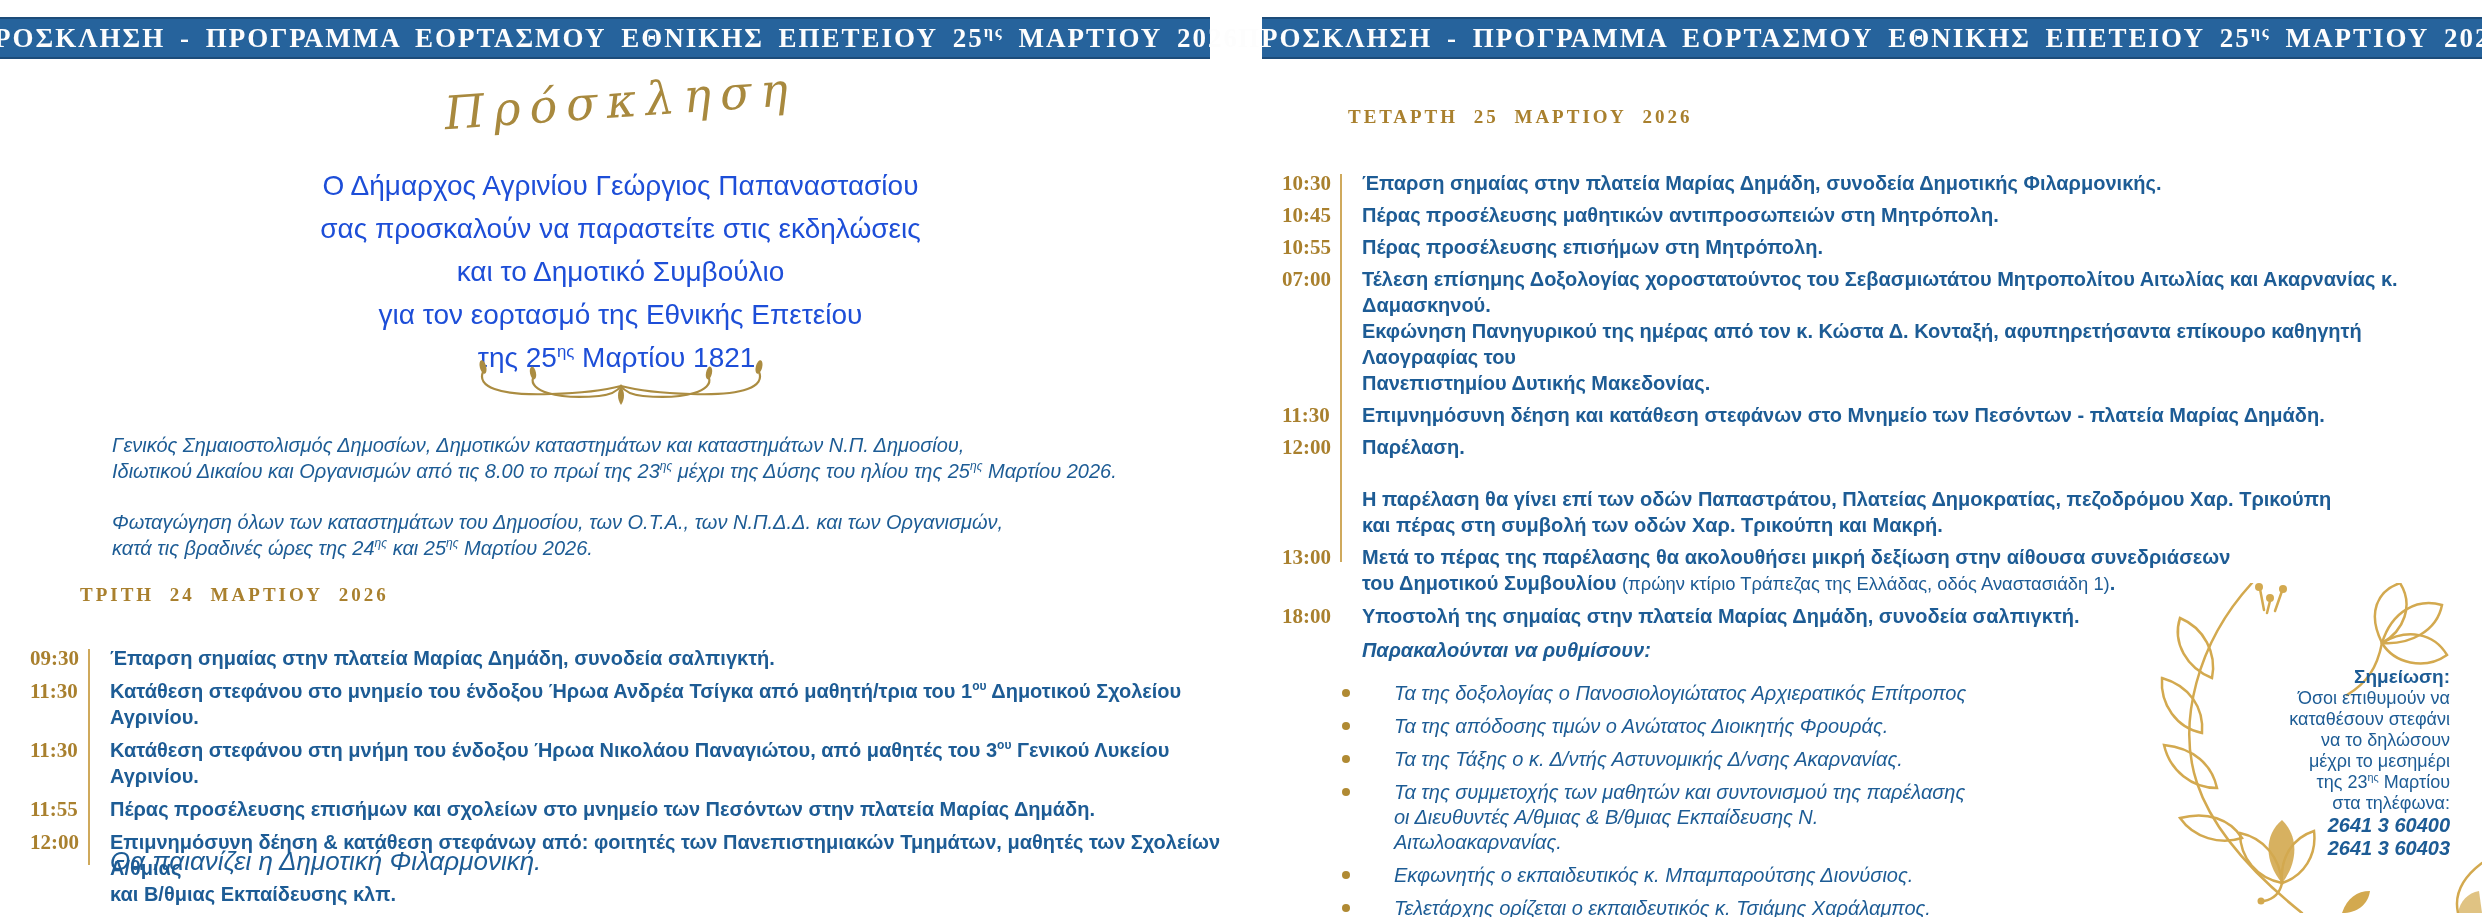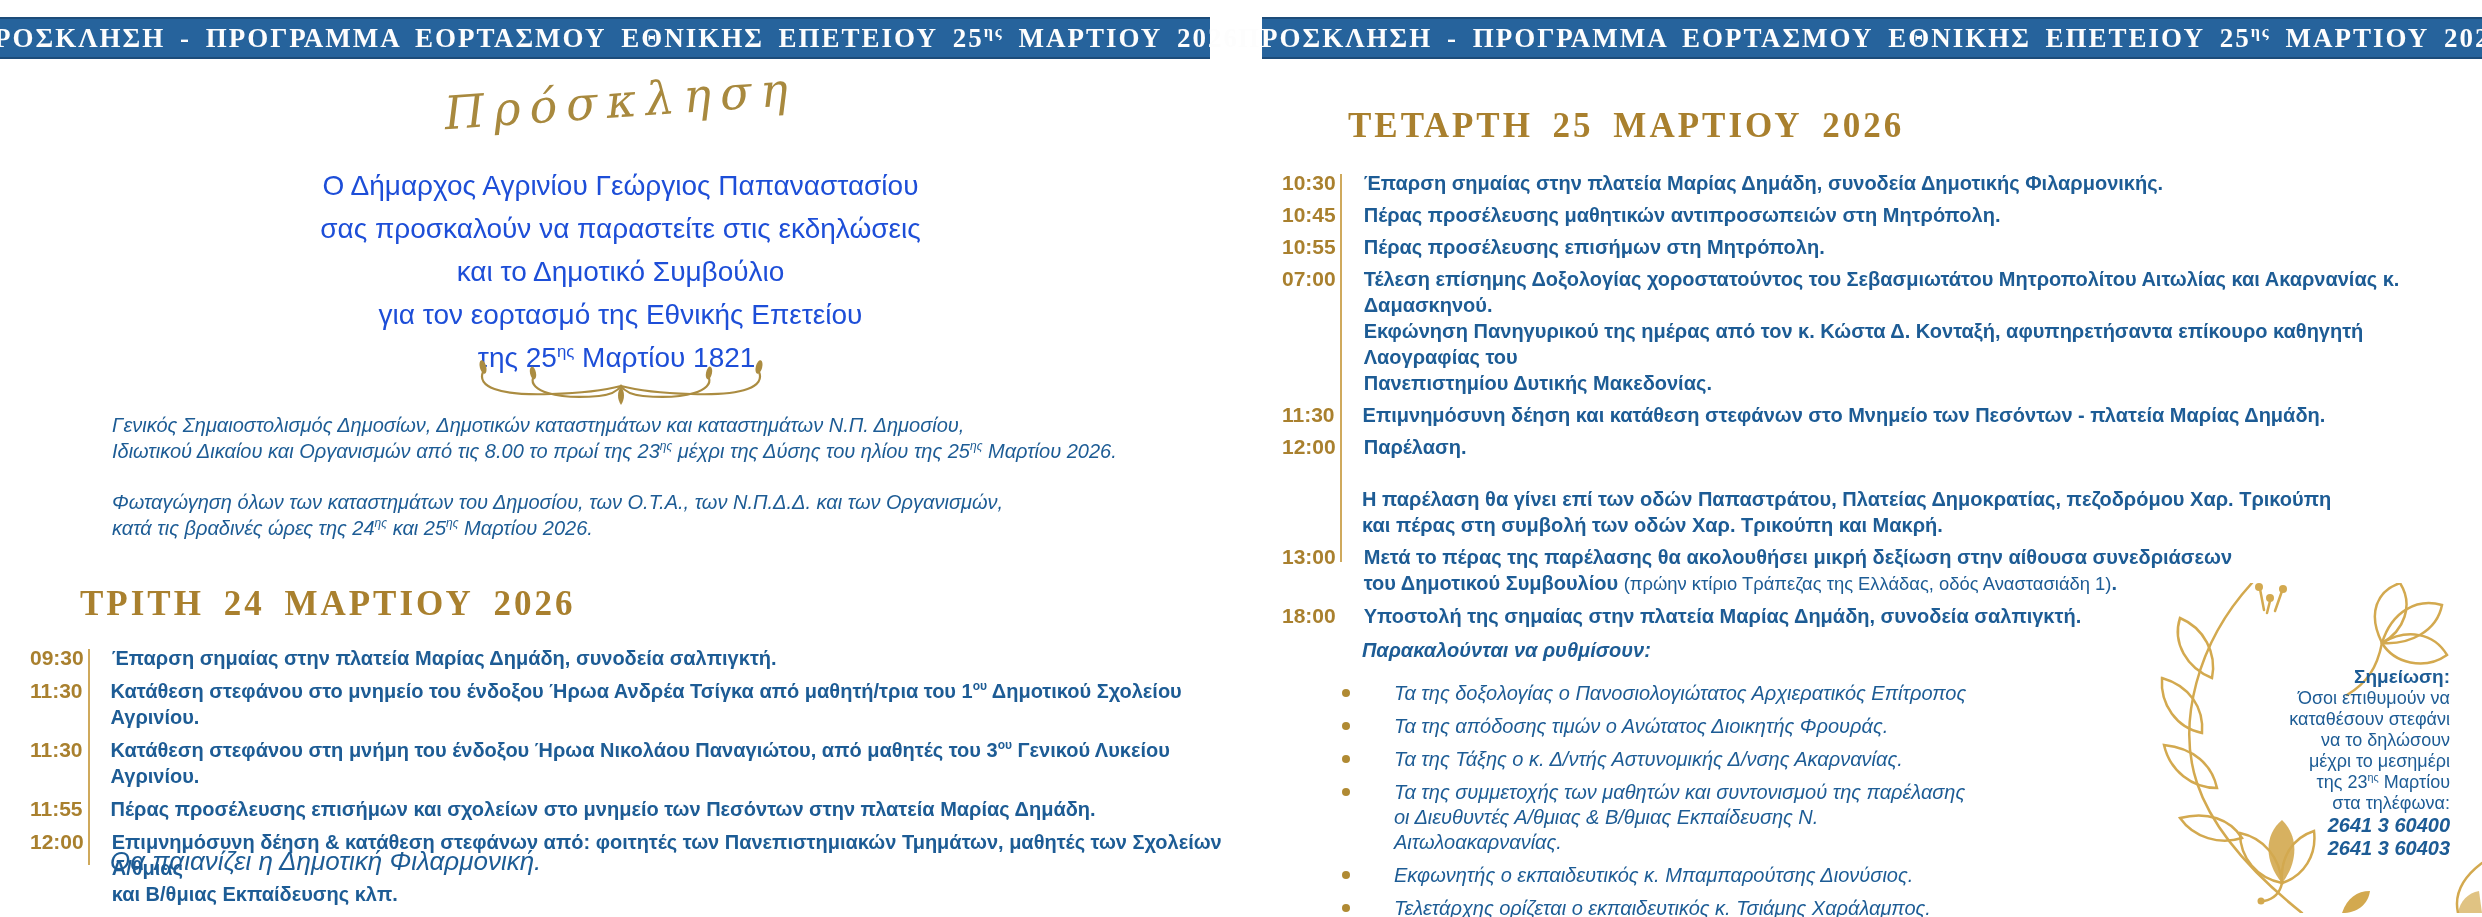--- a/index.html
+++ b/index.html
@@ -16,35 +16,35 @@
   #banner-left{left:0;width:1210px;}
   #banner-right{left:1262px;width:1220px;}
 
   
   .script-title{position:absolute;top:74px;left:0;width:1241px;text-align:center;
                 font-family:"DejaVu Serif", serif;font-style:italic;font-size:46px;
                 letter-spacing:9px;color:#a8893e;transform:rotate(-4deg);}
   .invite{position:absolute;top:164px;left:0;width:1241px;text-align:center;
           font-size:28px;line-height:43px;color:#1d4ed8;}
   .flourish-wrap{position:absolute;top:356px;left:0;width:1241px;display:flex;justify-content:center;}
-  .intro-notes{position:absolute;left:112px;top:412px;width:1090px;
+  .intro-notes{position:absolute;left:112px;top:432px;width:1090px;
                font-style:italic;font-size:20px;line-height:26px;}
   .intro-notes .para{margin-bottom:25px;}
 
   .day-heading{position:absolute;font-family:"Liberation Serif", serif;font-weight:bold;
-               color:#a9802e;font-size:35px;letter-spacing:3px;word-spacing:8px;white-space:nowrap;}
+               color:#a9802e;font-size:19px;letter-spacing:3px;word-spacing:8px;white-space:nowrap;}
   #heading-left{left:80px;top:584px;}
   #heading-right{left:1348px;top:106px;}
 
   .sched{position:absolute;display:flex;flex-direction:column;font-size:20px;font-weight:bold;
          line-height:26px;color:#1d5c95;}
   #sched-left{left:30px;top:645px;width:1200px;gap:7px;}
   #sched-right{left:1282px;top:170px;width:1190px;gap:6px;}
   .srow{display:flex;align-items:flex-start;}
-  .srow .time{flex:0 0 52px;font-family:Liberation Sans, sans-serif;color:#a9802e;
+  .srow .time{flex:0 0 52px;font-family:Liberation Serif, serif;color:#a9802e;
               font-size:21px;font-weight:bold;line-height:26px;}
   .srow .txt{margin-left:28px;}
   .srow.gap{margin-top:20px;}
   .txt .light{font-weight:normal;font-size:0.92em;}
   .vline{position:absolute;width:2px;background:#cfa95c;}
   #vline-left{left:88px;top:649px;height:216px;}
   #vline-right{left:1340px;top:174px;height:388px;}
   .footnote{position:absolute;left:110px;top:846px;font-style:italic;font-size:26px;}
 
   

